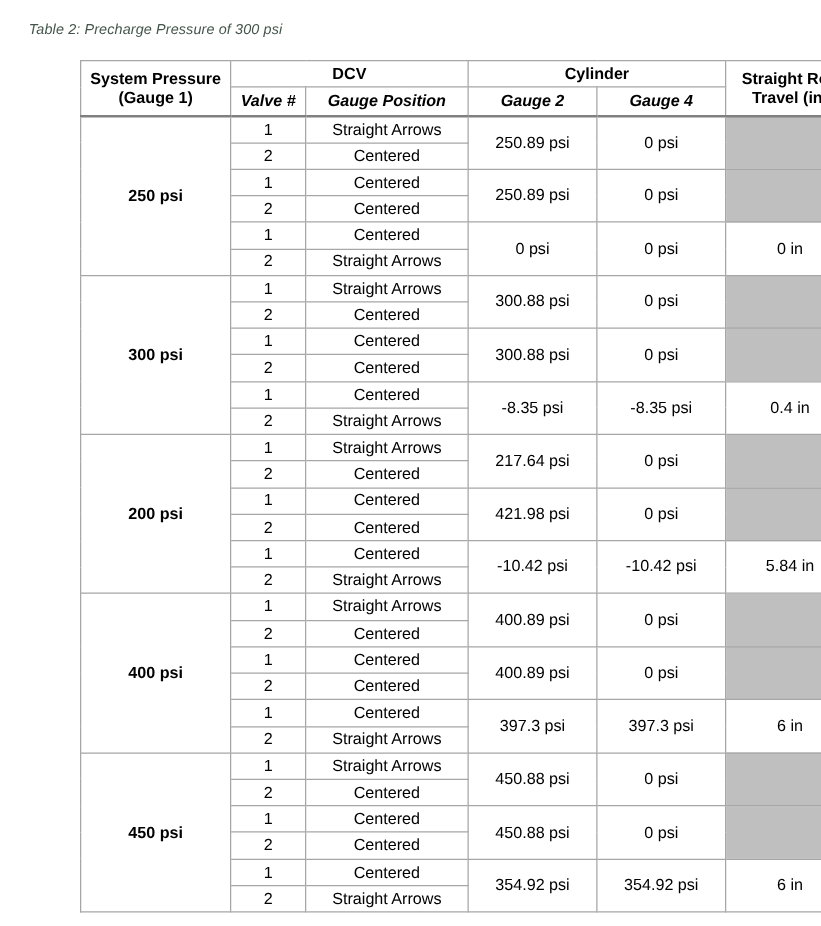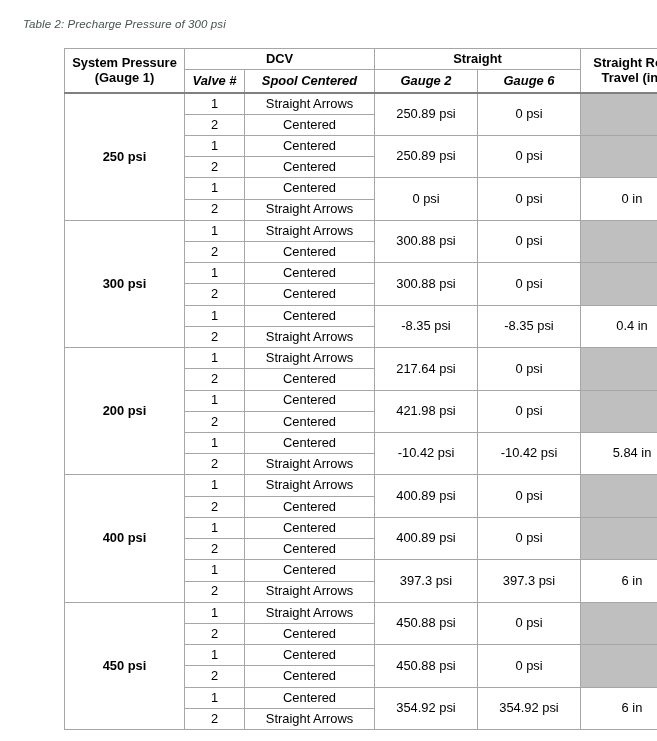--- a/index.html
+++ b/index.html
@@ -35,31 +35,31 @@
         <col style="width: 103px;">
         <col style="width: 103px;">
       </colgroup>
     <thead id="thead">
         <tr>
           <th class="hdr thickb" rowspan="2">
             <div>System Pressure</div>
             <div>(Gauge 1)</div>
           </th>
           <th class="hdr" colspan="2">DCV</th>
-          <th class="hdr" colspan="2">Straight</th>
+          <th class="hdr" colspan="2">Cylinder</th>
           <th class="hdr thickb" rowspan="2">
             <div>Straight Rod</div>
             <div>Travel (in)</div>
           </th>
         </tr>
         <tr>
           <th class="hdr thickb">Valve #</th>
-          <th class="hdr thickb">Spool Centered</th>
+          <th class="hdr thickb">Gauge Position</th>
           <th class="hdr thickb">Gauge 2</th>
-          <th class="hdr thickb">Gauge 6</th>
+          <th class="hdr thickb">Gauge 4</th>
         </tr>
       </thead>
     <tbody id="tbody">
         <tr>
           <td rowspan="6" class="hdr grpcell">250 psi</td>
           <td>1</td>
           <td>Straight Arrows</td>
           <td rowspan="2">250.89 psi</td>
           <td rowspan="2">0 psi</td>
           <td rowspan="2" class="gray"></td>

